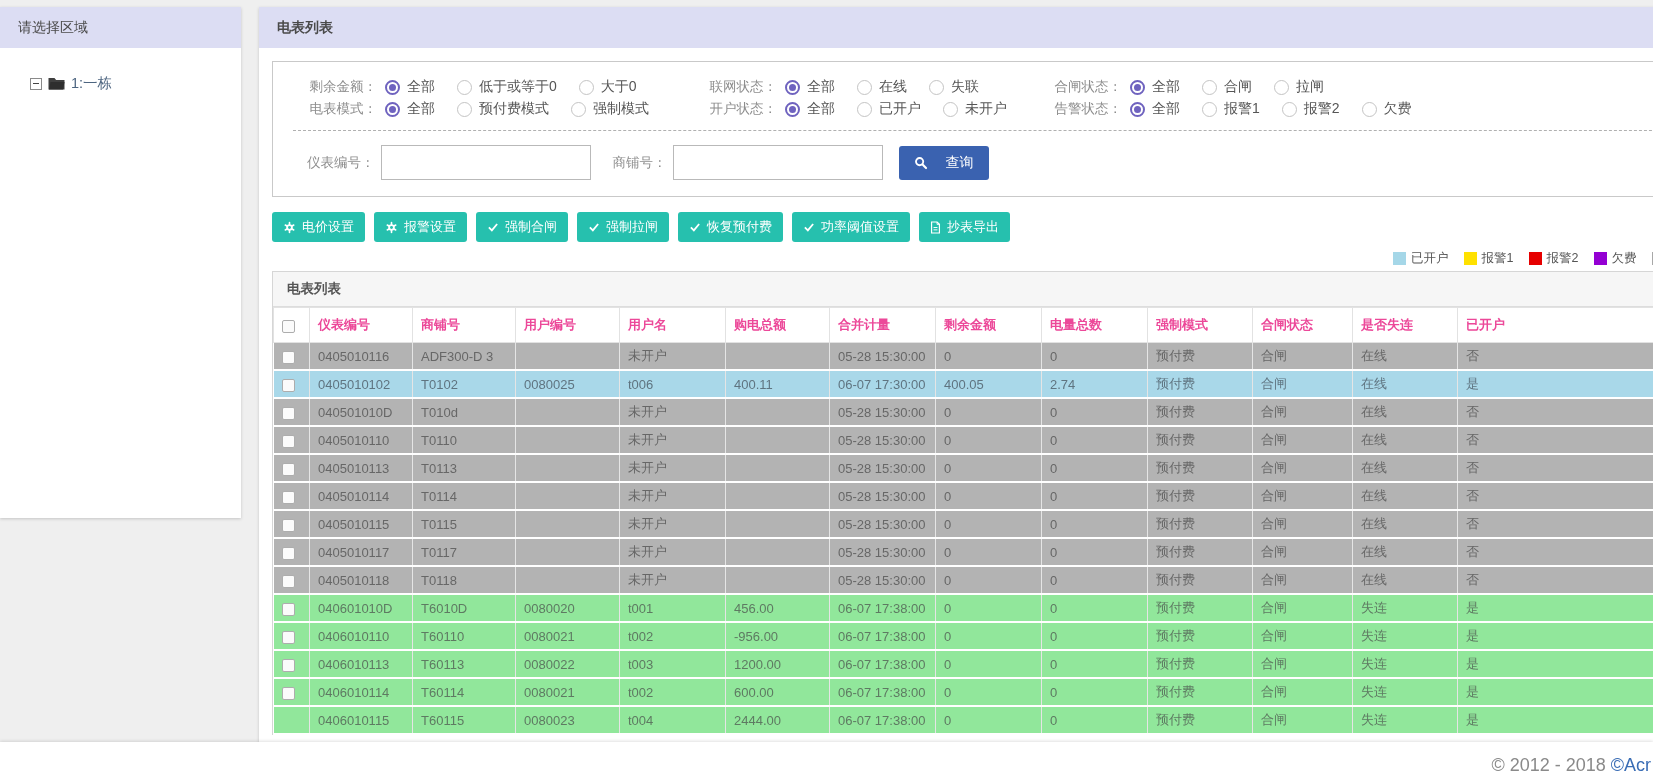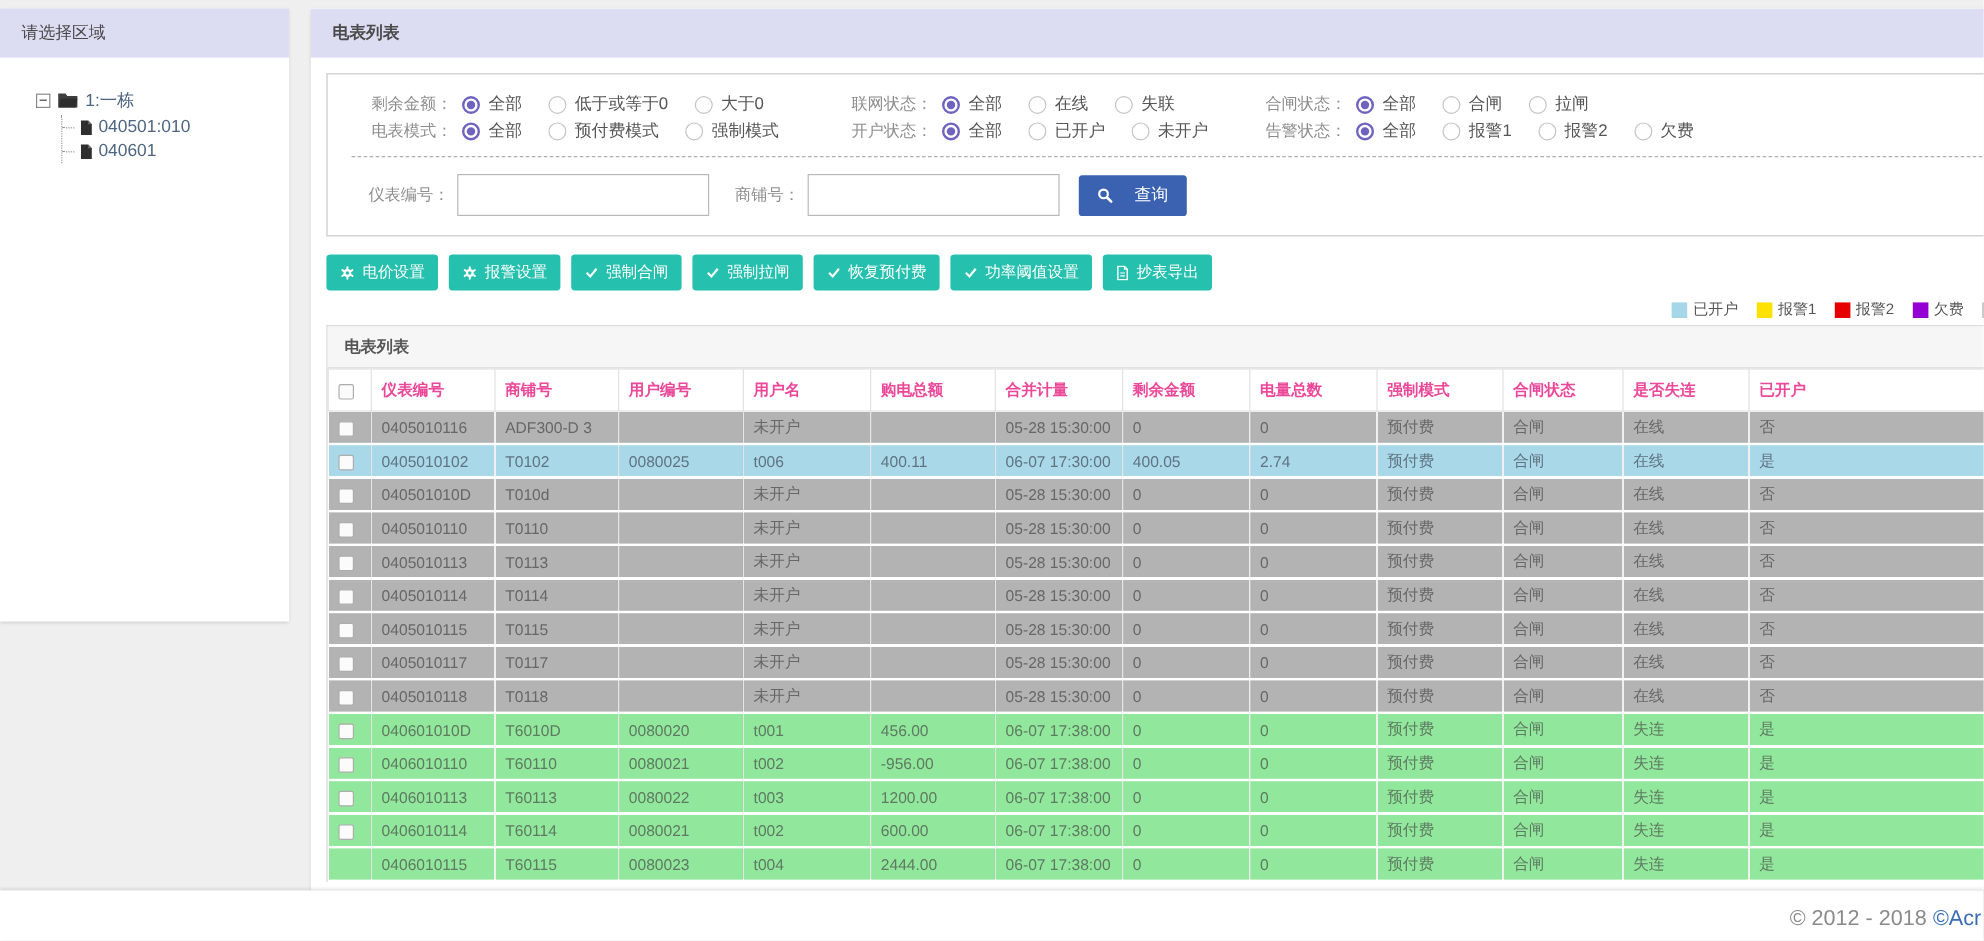--- a/index.html
+++ b/index.html
@@ -75,42 +75,20 @@
     <div class="tree-root">
       <span class="expander"></span>
       <span class="tree-ic">
         <svg width="17" height="13" viewBox="0 0 17 13">
             <path d="M0.5 1h6l1.6 2H16.5v9.5H0.5z" fill="#3f3f3f"></path>
             <path d="M2.5 5h14l-1.5 7.5H1z" fill="#2e2e2e"></path>
           </svg>
       </span>
       <span>1:一栋</span>
     </div>
-    <div class="tree-children" id="tree-children">
-        <div class="tree-leaf">
-          <span class="stub"></span>
-          <span class="tree-ic">
-            <svg width="10" height="13" viewBox="0 0 10 13">
-              <path d="M0.5 0.5h6l3 3v9h-9z" fill="#2f2f2f"></path>
-              <path d="M6.5 0.5v3h3" fill="#6e6e6e"></path>
-            </svg>
-          </span>
-          <span>040501:010</span>
-        </div>
-        <div class="tree-leaf">
-          <span class="stub"></span>
-          <span class="tree-ic">
-            <svg width="10" height="13" viewBox="0 0 10 13">
-              <path d="M0.5 0.5h6l3 3v9h-9z" fill="#2f2f2f"></path>
-              <path d="M6.5 0.5v3h3" fill="#6e6e6e"></path>
-            </svg>
-          </span>
-          <span>040601</span>
-        </div>
-      </div>
   </div>
 </aside>
 
 <section class="card main">
   <div class="panel-header bold">
     <span>电表列表</span>
   </div>
 
   <div class="filter-box">
     <div id="filter-rows">

